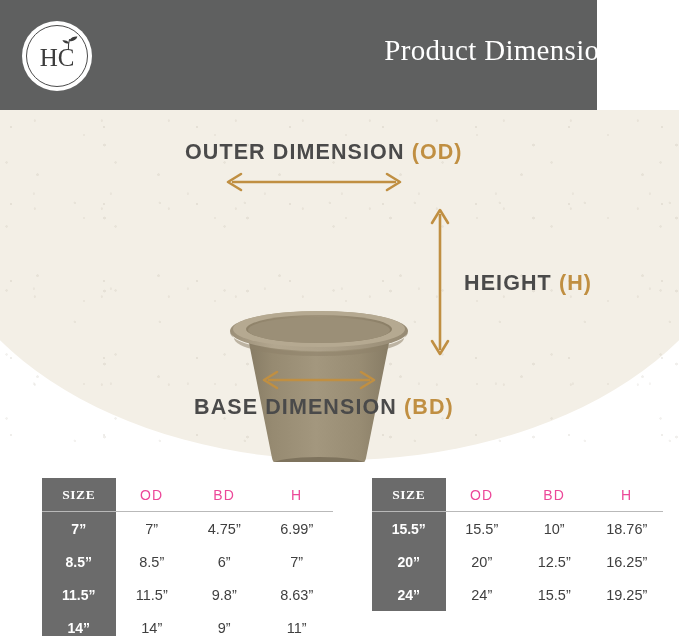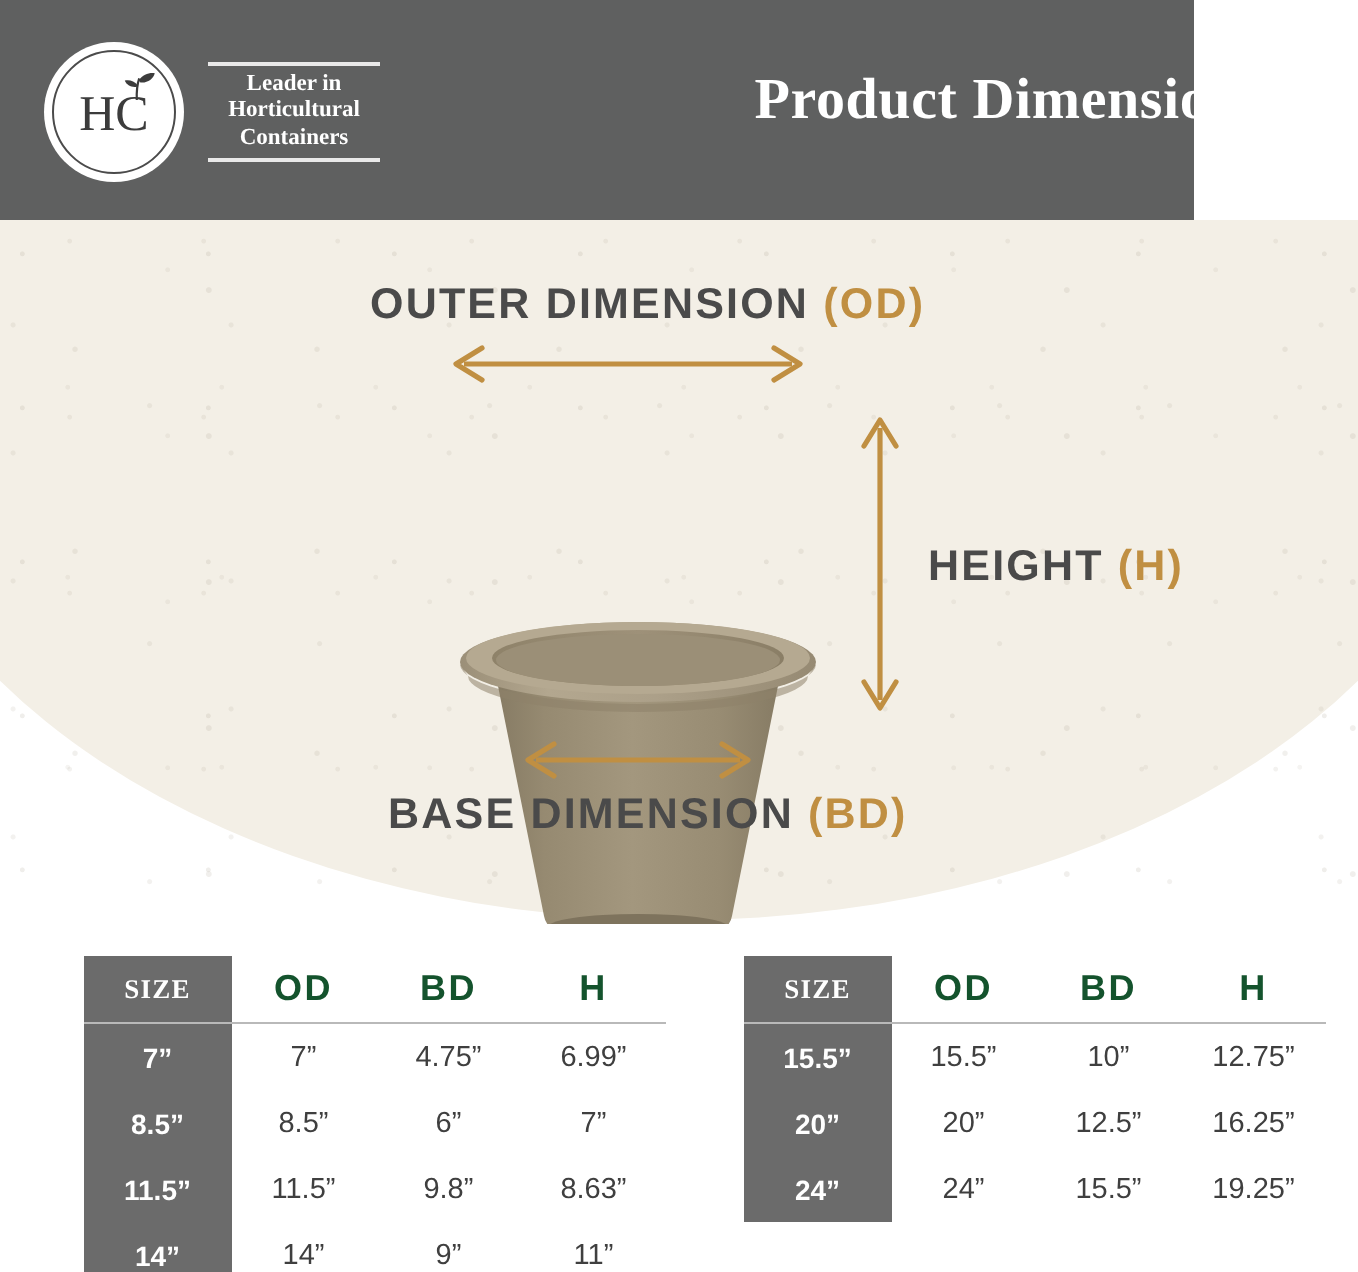--- a/index.html
+++ b/index.html
@@ -40,21 +40,21 @@
     font-weight:bold;font-size:11.5px;line-height:13.5px;
     padding:4px 0;
   }
   #logo-text .rule{
     height:1.4px;background:#e9e9e9;margin:3px auto;width:86px;
   }
   #header-title{
     position:absolute;left:355px;top:34px;width:300px;
     text-align:center;color:#ffffff;
     font-family:"Liberation Serif", serif;
-    font-size:29px;letter-spacing:0.3px;font-weight:bold;
+    font-size:29px;letter-spacing:0.3px;
   }
 
   
   #panel{
     position:absolute;left:0;top:110px;width:679px;height:352px;
     overflow:hidden;
   }
   #panel-bg{
     position:absolute;left:-70px;top:-240px;width:819px;height:590px;
     background:#f3efe6;
@@ -95,21 +95,21 @@
     font-family:"Liberation Sans", sans-serif;
   }
   #table-left{left:42px;}
   #table-right{left:372px;}
   .size-table th,.size-table td{
     padding:0;margin:0;height:33px;text-align:center;vertical-align:middle;
   }
   .size-table .col-size{width:73px;font-family:Liberation Serif, serif;}
   .size-table .col-v{width:72px;}
   .size-table thead th{
-    font-size:18px;font-weight:bold;color:#14532d;letter-spacing:1.2px;
+    font-size:14px;font-weight:normal;color:#ec4899;letter-spacing:1.2px;
   }
   .size-table thead th.hdr-size{
     background:#6b6b6b;color:#ffffff;font-weight:bold;font-size:13.5px;
     letter-spacing:.6px;
   }
   .size-table thead tr{border-bottom:1.3px solid #b9b9b9;}
   .size-table tbody td{
     font-size:14.5px;color:#3f3f3f;
   }
   .size-table tbody td.cell-size{
@@ -122,27 +122,20 @@
 <div id="header">
 
   <div id="logo-block">
     <div id="logo-mark">
       <div id="logo-hc">HC</div>
       <svg id="logo-leaf" viewBox="0 0 20 16">
         <path d="M9.4 15 C9.2 10.5 9.6 7.2 10.6 4.2" stroke="#3c3c3c" stroke-width="1.1" fill="none"></path>
         <path d="M10.4 5.2 C12.4 2.2 15.6 1.2 18.4 1.6 C17.6 4.6 14.6 6.6 11.2 6.2 Z" fill="#3c3c3c"></path>
         <path d="M9.8 7.6 C8.2 5.4 5.6 4.8 3.4 5.3 C4.3 7.6 6.8 8.9 9.4 8.4 Z" fill="#3c3c3c"></path>
       </svg>
-    </div>
-    <div id="logo-text">
-      <div class="rule"></div>
-      <div>Leader in</div>
-      <div>Horticultural</div>
-      <div>Containers</div>
-      <div class="rule"></div>
     </div>
   </div>
 
   <div id="header-title">Product Dimensions</div>
 </div>
 
 <div id="panel">
   <div id="panel-bg"></div>
   <div id="panel-speckle"></div>
 
@@ -260,21 +253,21 @@
       <th class="col-v">OD</th>
       <th class="col-v">BD</th>
       <th class="col-v">H</th>
     </tr>
   </thead>
   <tbody>
     <tr>
       <td class="cell-size">15.5”</td>
       <td>15.5”</td>
       <td>10”</td>
-      <td>12.75”</td>
+      <td>18.76”</td>
     </tr>
     <tr>
       <td class="cell-size">20”</td>
       <td>20”</td>
       <td>12.5”</td>
       <td>16.25”</td>
     </tr>
     <tr>
       <td class="cell-size">24”</td>
       <td>24”</td>

